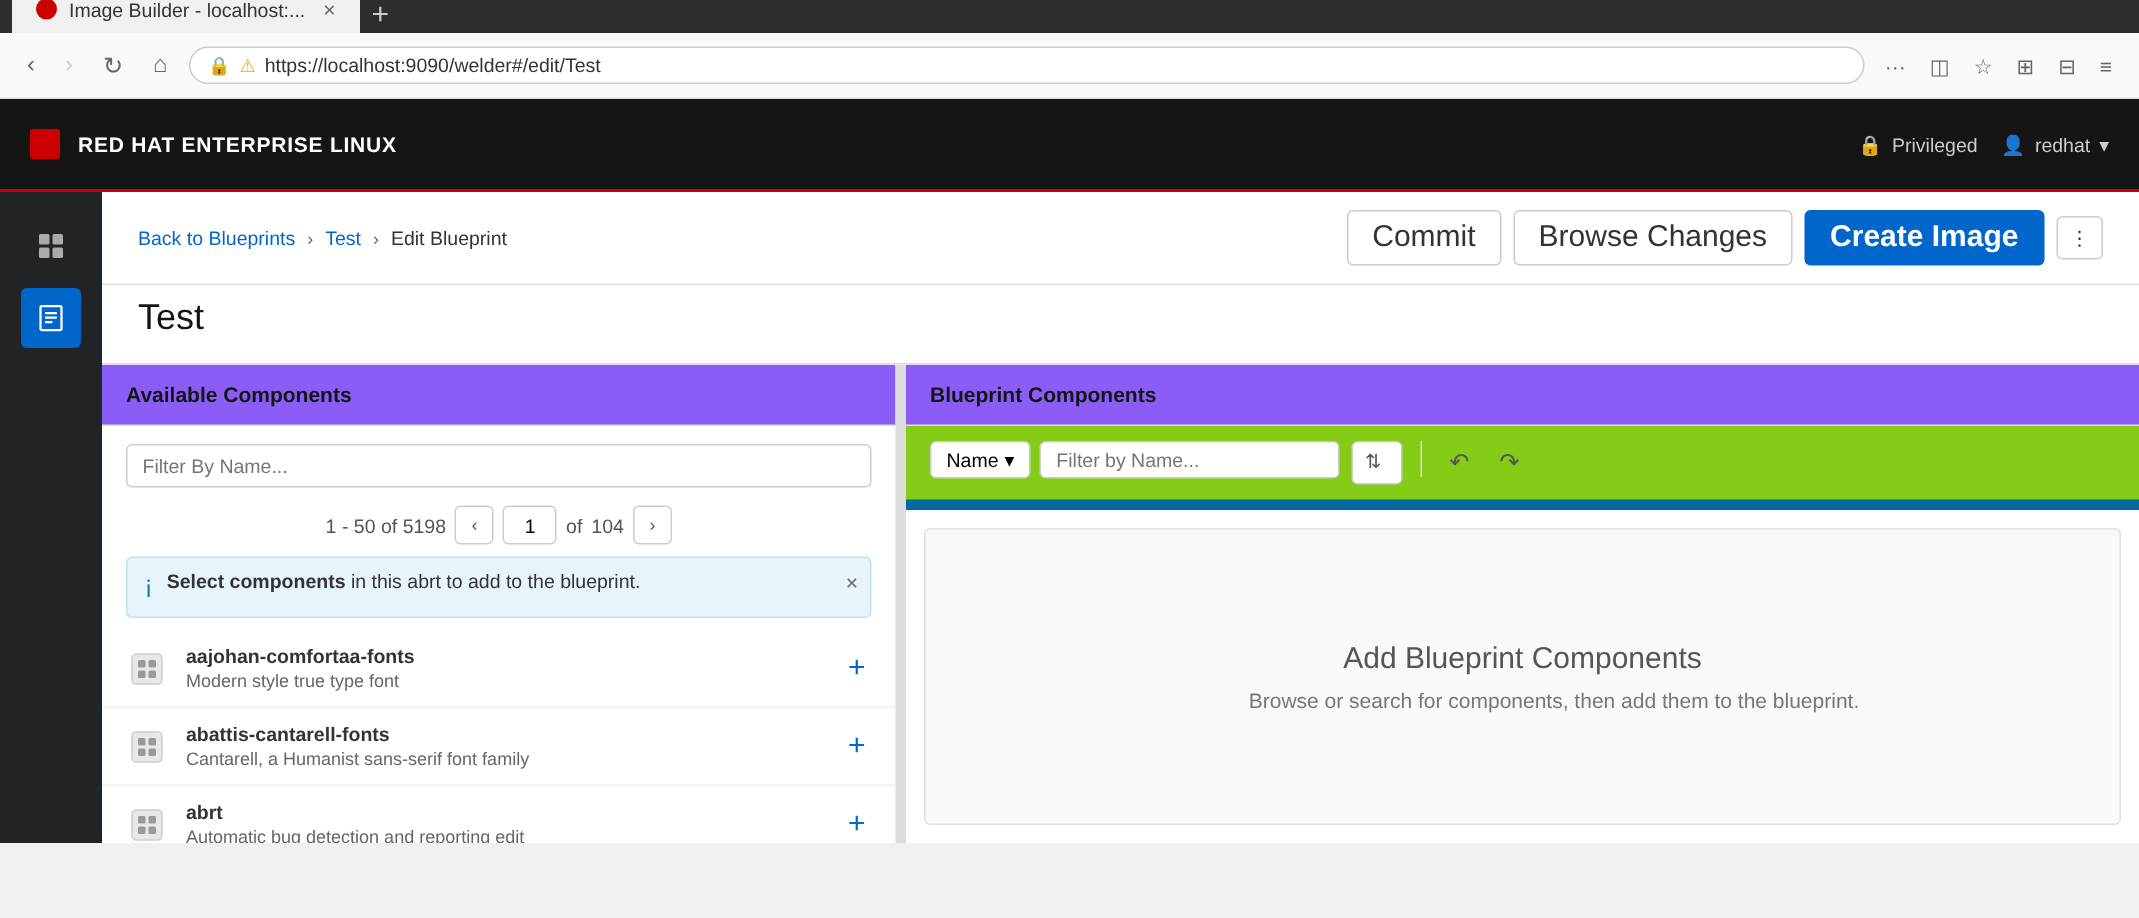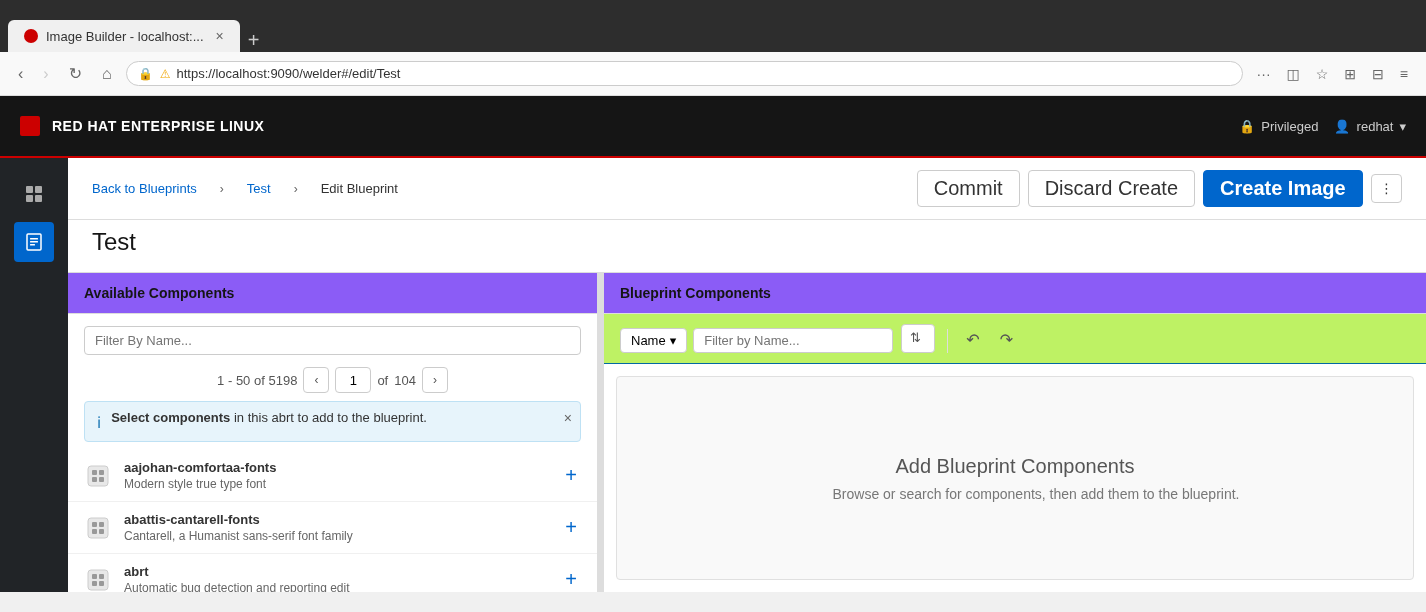--- a/index.html
+++ b/index.html
@@ -1,17 +1,17 @@
 <!DOCTYPE html>
 <html><head>
   <meta charset="utf-8">
   <style>
     * { box-sizing: border-box; margin: 0; padding: 0; }
     body { font-family: 'RedHatText', 'Helvetica Neue', Arial, sans-serif; font-size: 14px; background: #f0f0f0; overflow: hidden; }
-    .browser-tab-bar { background: #2d2d2d; height: 52px; display: flex; align-items: flex-end; padding: 0 8px; }
+    .browser-tab-bar { background: #2d2d2d; height: 22px; display: flex; align-items: flex-end; padding: 0 8px; }
     .browser-tab { background: #f0f0f0; border-radius: 6px 6px 0 0; padding: 6px 16px; display: flex; align-items: center; gap: 8px; font-size: 13px; color: #333; height: 32px; }
     .browser-tab .tab-favicon { width: 14px; height: 14px; background: #cc0000; border-radius: 50%; flex-shrink: 0; }
     .browser-tab .tab-close { color: #666; font-size: 14px; cursor: pointer; margin-left: 4px; }
     .browser-new-tab { background: none; border: none; color: #ccc; font-size: 20px; padding: 0 8px; cursor: pointer; }
     .browser-nav { background: #f9f9f9; height: 44px; display: flex; align-items: center; padding: 0 12px; gap: 8px; border-bottom: 1px solid #ddd; }
     .nav-btn { background: none; border: none; cursor: pointer; color: #666; font-size: 16px; padding: 4px 6px; border-radius: 4px; }
     .nav-btn.disabled { color: #ccc; cursor: default; }
     .address-bar { flex: 1; display: flex; align-items: center; background: #fff; border: 1px solid #ccc; border-radius: 20px; padding: 4px 12px; gap: 6px; font-size: 13px; color: #333; }
     .address-bar .lock-icon { color: #999; font-size: 12px; }
     .address-bar .warning-icon { color: #f0a500; font-size: 12px; }
@@ -34,21 +34,21 @@
     .layout { display: flex; flex: 1; overflow: hidden; }
     .sidebar { width: 68px; background: #212427; display: flex; flex-direction: column; align-items: center; padding-top: 16px; gap: 8px; flex-shrink: 0; }
     .sidebar-icon { width: 40px; height: 40px; display: flex; align-items: center; justify-content: center; border-radius: 4px; cursor: pointer; color: #aaa; font-size: 18px; }
     .sidebar-icon.active { background: #0066cc; color: white; }
 
     
     .main-content { flex: 1; overflow: hidden; display: flex; flex-direction: column; background: #f5f5f5; }
 
     
     .page-header { background: white; padding: 12px 24px; border-bottom: 1px solid #ddd; display: flex; align-items: center; justify-content: space-between; }
-    .breadcrumb { display: flex; align-items: flex-end; gap: 23px; font-size: 13px; }
+    .breadcrumb { display: flex; align-items: flex-end; gap: 8px; font-size: 13px; }
     .breadcrumb-link { color: #0066cc; cursor: pointer; text-decoration: none; }
     .breadcrumb-sep { color: #666; font-size: 12px; }
     .breadcrumb-current { color: #333; }
     .page-actions { display: flex; align-items: center; gap: 8px; }
     .btn { padding: 6px 16px; border-radius: 4px; font-size: 20px; cursor: pointer; border: 1px solid; }
     .btn-default { background: white; border-color: #ccc; color: #333; }
     .btn-primary { background: white; border-color: #ccc; color: #333; font-weight: 500; }
     .btn-create { background: #0066cc; border-color: #0066cc; color: white; font-weight: 600; }
     .btn-more { background: none; border: 1px solid #ccc; color: #333; padding: 6px 8px; border-radius: 4px; cursor: pointer; }
 
@@ -78,21 +78,21 @@
     .component-item { display: flex; align-items: center; padding: 10px 16px; border-bottom: 1px solid #f0f0f0; gap: 12px; }
     .component-icon { width: 28px; height: 28px; flex-shrink: 0; }
     .component-icon svg { width: 28px; height: 28px; }
     .component-info { flex: 1; }
     .component-name { font-size: 13px; font-weight: 600; color: #333; }
     .component-desc { font-size: 12px; color: #666; margin-top: 2px; }
     .add-btn { background: none; border: none; cursor: pointer; color: #0066cc; font-size: 20px; font-weight: 300; padding: 4px; }
 
     
     .blueprint-panel { flex: 1; background: white; display: flex; flex-direction: column; overflow: hidden; }
-    .blueprint-toolbar { padding: 10px 16px; border-bottom: 1px solid #0369a1; display: flex; align-items: flex-end; gap: 8px; background: #bef264; }
+    .blueprint-toolbar { padding: 10px 16px; border-bottom: 7px solid #0369a1; display: flex; align-items: flex-start; gap: 8px; background: #84cc16; }
     .name-filter { display: flex; align-items: center; gap: 6px; }
     .name-dropdown { display: flex; align-items: center; gap: 4px; padding: 4px 10px; border: 1px solid #ccc; border-radius: 4px; font-size: 13px; background: white; cursor: pointer; }
     .name-filter-input { padding: 4px 10px; border: 1px solid #ccc; border-radius: 4px; font-size: 13px; width: 200px; outline: none; }
     .sort-btn { padding: 4px 8px; border: 1px solid #ccc; border-radius: 4px; background: white; cursor: pointer; font-size: 14px; color: #555; }
     .toolbar-sep { width: 1px; height: 24px; background: #ddd; margin: 0 4px; }
     .icon-btn { background: none; border: none; cursor: pointer; font-size: 16px; color: #555; padding: 4px 6px; border-radius: 4px; }
 
     
     .empty-state { flex: 1; display: flex; flex-direction: column; align-items: center; justify-content: center; background: #f9f9f9; border: 1px solid #e0e0e0; margin: 12px; border-radius: 4px; }
     .empty-title { font-size: 20px; color: #555; margin-bottom: 8px; }
@@ -179,21 +179,21 @@
       <div class="page-header">
         <div class="breadcrumb">
           <a class="breadcrumb-link">Back to Blueprints</a>
           <span class="breadcrumb-sep">›</span>
           <a class="breadcrumb-link">Test</a>
           <span class="breadcrumb-sep">›</span>
           <span class="breadcrumb-current">Edit Blueprint</span>
         </div>
         <div class="page-actions">
           <button class="btn btn-primary">Commit</button>
-          <button class="btn btn-default">Discard Create</button>
+          <button class="btn btn-default">Browse Changes</button>
           <button class="btn btn-create">Create Image</button>
           <button class="btn-more">⋮</button>
         </div>
       </div>
 
       <div class="page-title-section">
         <h1 class="page-title">Test</h1>
       </div>
 
       <div class="components-area">

